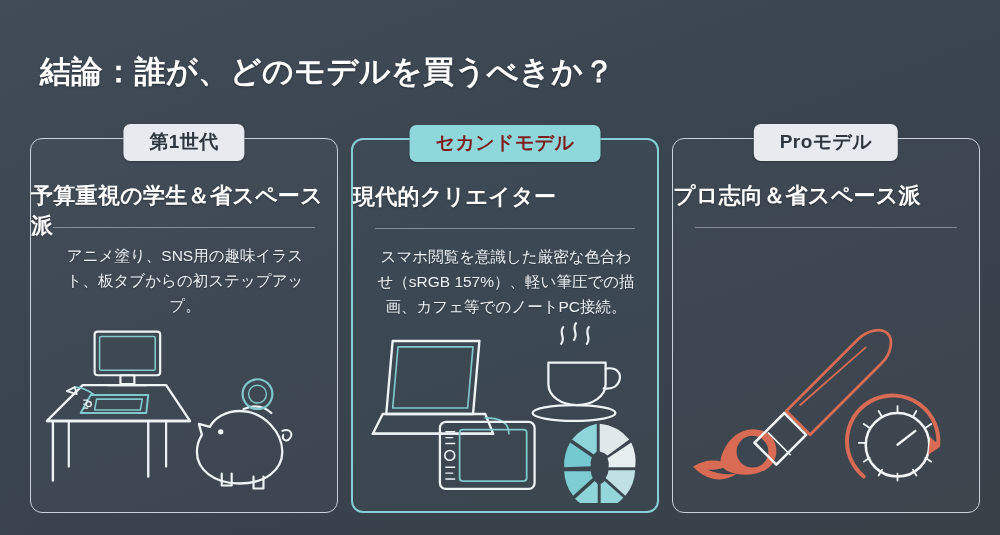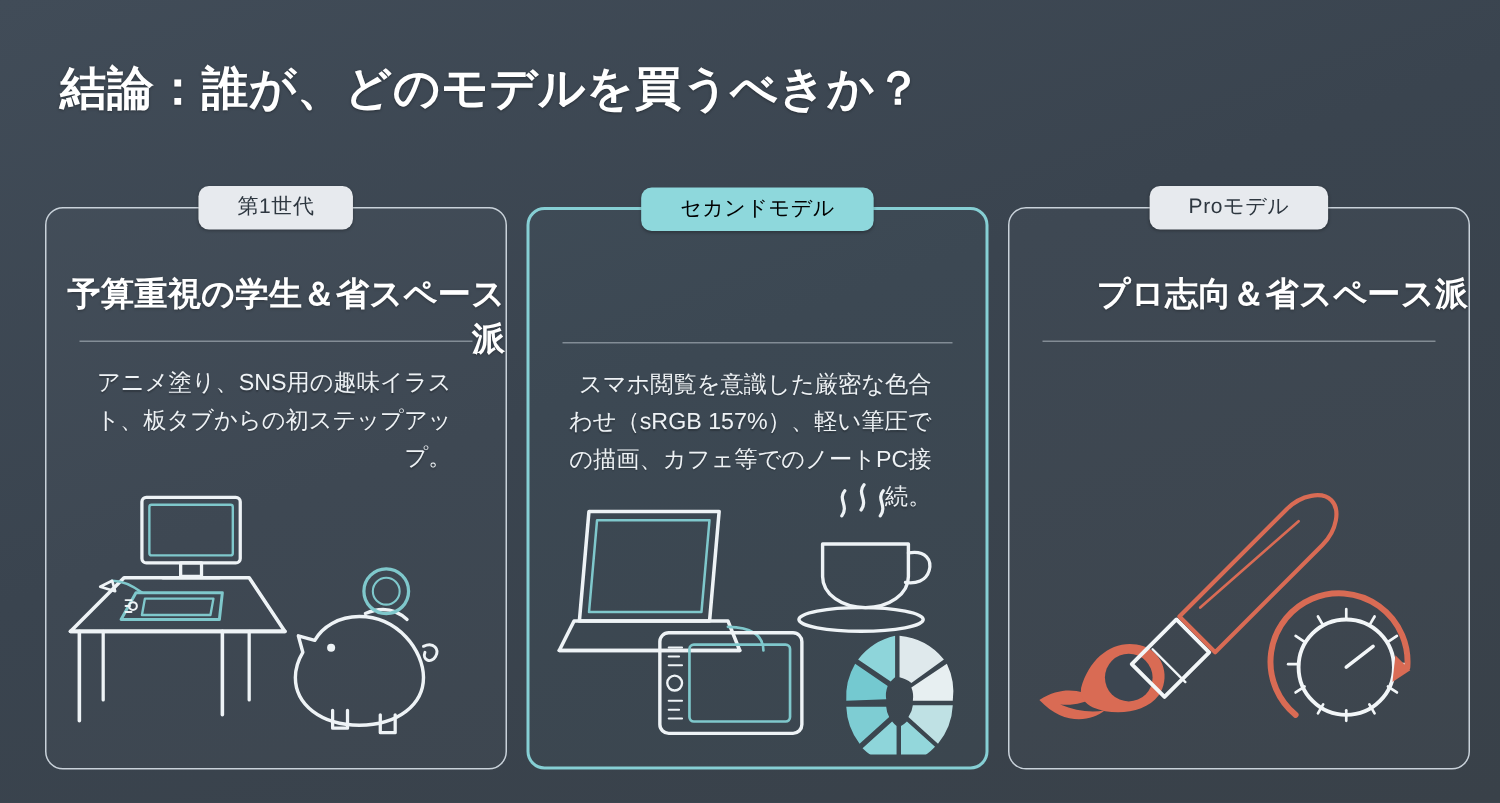--- a/index.html
+++ b/index.html
@@ -12,21 +12,21 @@
   }
   .slide {
     position:relative;
     width:1000px; height:535px;
     background:linear-gradient(160deg,#414c58 0%,#3a444f 45%,#394149 100%);
   }
 
   
   .title-wrap {
     position:absolute;
-    left:40px; top:28px;
+    left:40px; top:41px;
     width:920px; height:62px;
     display:flex; align-items:center;
   }
   .title {
     font-size:31px;
     font-weight:bold;
     color:#ffffff;
     letter-spacing:0.5px;
     text-shadow:0 1px 2px rgba(0,0,0,.35);
     white-space:nowrap;
@@ -54,54 +54,54 @@
     box-shadow:0 0 0 0 rgba(0,0,0,0);
   }
 
   
   .badge {
     position:absolute;
     top:-15px; left:50%;
     transform:translateX(-50%);
     padding:5px 26px 6px;
     border-radius:7px;
-    font-size:14px;
-    font-weight:normal;
+    font-size:19px;
+    font-weight:bold;
     color:#2e3740;
     background:#e7eaee;
     white-space:nowrap;
     letter-spacing:0.4px;
     box-shadow:0 1px 2px rgba(0,0,0,.25);
   }
-  .badge.accent { background:#8ed8dc; color:#000000; }
+  .badge.accent { background:#8ed8dc; color:#7f1d1d; }
 
   
   .card-head {
     position:absolute;
     top:42px; left:0; right:0;
-    text-align:right;
+    text-align:left;
     font-size:22px;
     font-weight:bold;
     color:#ffffff;
     letter-spacing:0.3px;
     text-shadow:0 1px 2px rgba(0,0,0,.3);
   }
   .divider {
     position:absolute;
     top:88px; left:22px; right:22px;
     height:1px;
     background:rgba(216,224,231,0.45);
   }
   .card-body {
     position:absolute;
-    top:104px; left:22px; right:36px;
+    top:104px; left:22px; right:20px;
     font-size:15.5px;
     line-height:1.62;
     color:#eef2f5;
-    text-align:right;
+    text-align:center;
     text-shadow:0 1px 1px rgba(0,0,0,.25);
   }
 
   
   .illus {
     position:absolute;
     left:8px; right:8px;
     bottom:8px;
     height:185px;
   }
@@ -162,20 +162,21 @@
             <path d="M206 90 q16 -7 28 4" stroke="#eef3f6" stroke-width="2.2"></path>
             <circle cx="220" cy="75" r="15" stroke="#7fc8cc" stroke-width="2.2"></circle>
             <circle cx="220" cy="75" r="9" stroke="#7fc8cc" stroke-width="1.4"></circle>
           </g>
         </svg>
       </div>
     </div>
 
     <div class="card accent">
       <div class="badge accent">セカンドモデル</div>
+      <div class="card-head">現代的クリエイター</div>
       <div class="divider"></div>
       <div class="card-body">スマホ閲覧を意識した厳密な色合わせ（sRGB 157%）、軽い筆圧での描画、カフェ等でのノートPC接続。</div>
 
       <div class="illus">
         <svg viewBox="0 0 292 185" fill="none" xmlns="http://www.w3.org/2000/svg" stroke-linecap="round" stroke-linejoin="round">
 
           <g>
             <path d="M34 22 H122 V96 H34 Z" stroke="#eef3f6" stroke-width="2.4" transform="skewX(-5)"></path>
             <path d="M40 28 H116 V90 H40 Z" stroke="#7fc8cc" stroke-width="1.7" transform="skewX(-5)"></path>
             <path d="M22 96 H126 L134 116 H12 Z" stroke="#eef3f6" stroke-width="2.4"></path>

